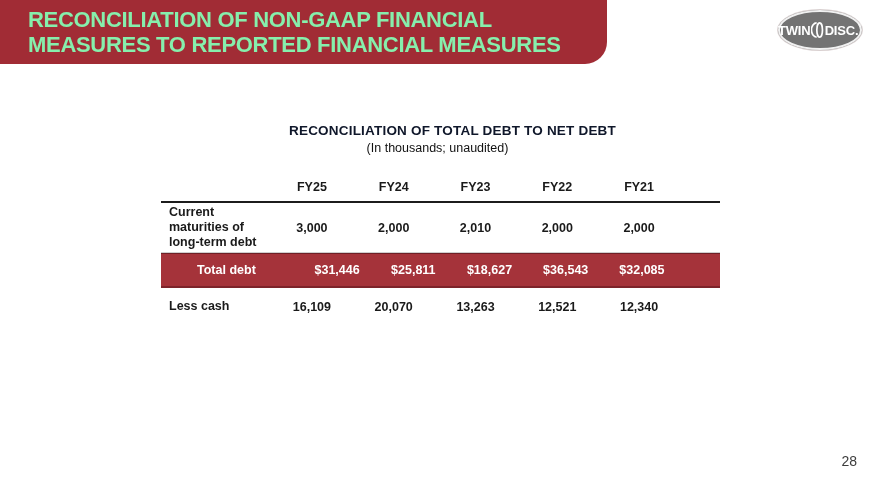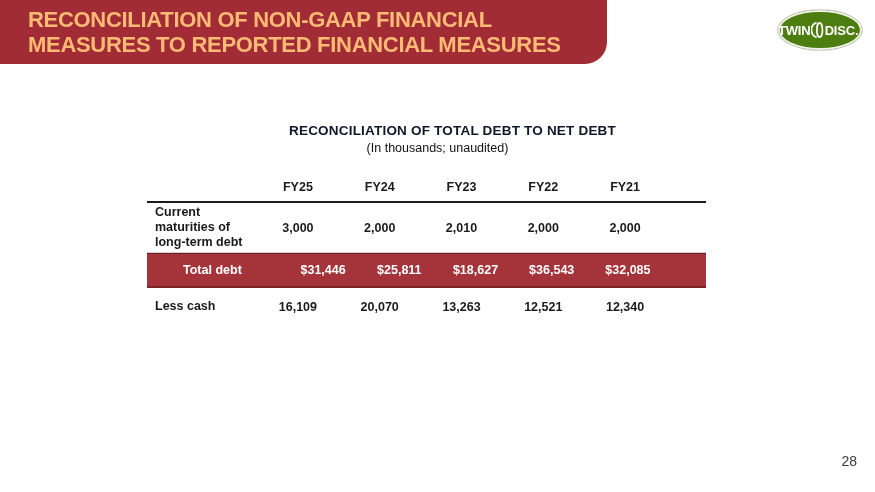--- a/index.html
+++ b/index.html
@@ -2,46 +2,46 @@
 <html><head>
 <meta charset="utf-8">
 <style>
   html,body{margin:0;padding:0;}
   body{
     width:875px;height:492px;background:#ffffff;position:relative;overflow:hidden;
     font-family:"Liberation Sans", sans-serif;color:#1a1a1a;
   }
   .banner{
     position:absolute;left:0;top:0;width:607px;height:64px;
-    background:#A12C35;border-bottom-right-radius:22px;color:#fdba74;
+    background:#A12C35;border-bottom-right-radius:22px;color:#86efac;
   }
   .banner-title{
     padding:7px 0 0 28px;font-size:22px;font-weight:bold;line-height:25px;
     letter-spacing:-0.3px;
   }
   .logo{
     position:absolute;left:778px;top:10px;width:84px;height:40px;
-    background:#4d7c0f;border-radius:50%;
+    background:#737373;border-radius:50%;
     display:flex;align-items:center;justify-content:center;
     color:#ffffff;font-weight:bold;
     box-shadow:inset 0 0 0 2px rgba(255,255,255,0.9), 0 0 0 1px rgba(170,150,150,0.45);
   }
   .logo-text{font-size:13px;letter-spacing:-0.2px;}
   .disc-glyph{margin:0 1px 0 1px;}
   .reg-mark{font-size:5px;align-self:flex-start;margin-top:12px;font-weight:normal;}
   .table-title{
     position:absolute;top:123px;left:15px;width:875px;text-align:center;
     font-size:13.5px;font-weight:bold;color:#0f172a;letter-spacing:0.2px;
   }
   .table-subtitle{
     position:absolute;top:141px;left:0;width:875px;text-align:center;
     font-size:12.5px;color:#111111;
   }
   .fin-table{
-    position:absolute;left:147px;top:170px;width:559px;font-size:12.5px;
+    position:absolute;left:161px;top:170px;width:559px;font-size:12.5px;
   }
   .trow{
     display:flex;align-items:center;box-sizing:border-box;padding-right:40px;
   }
   .cell{box-sizing:border-box;}
   .cell.label{
     width:110px;padding-left:8px;font-weight:bold;line-height:1.18;
   }
   .cell.num{
     flex:1;text-align:center;font-weight:bold;

